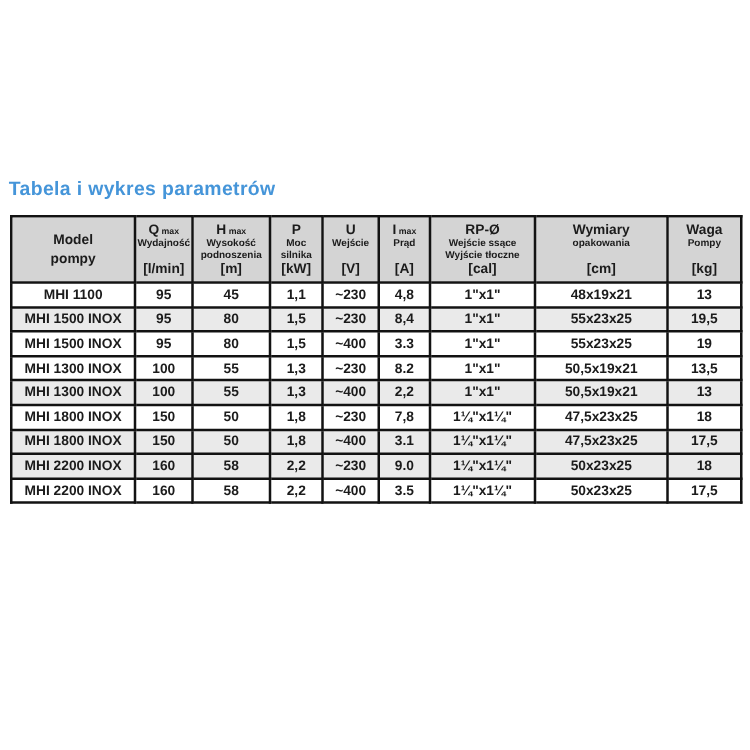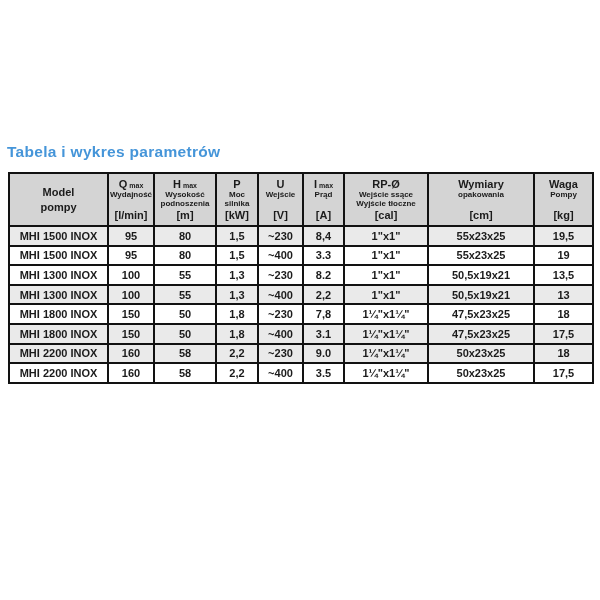--- a/index.html
+++ b/index.html
@@ -166,20 +166,31 @@
             <div class="h-top">
               <div class="h-sym"><span>Waga</span></div>
               <div class="h-desc">Pompy</div>
             </div>
             <div class="h-unit">[kg]</div>
           </div>
         </th>
       </tr>
     </thead>
     <tbody>
+        <tr>
+          <td>MHI 1100</td>
+          <td>95</td>
+          <td>45</td>
+          <td>1,1</td>
+          <td>~230</td>
+          <td>4,8</td>
+          <td>1"x1"</td>
+          <td>48x19x21</td>
+          <td>13</td>
+        </tr>
         <tr class="alt">
           <td>MHI 1500 INOX</td>
           <td>95</td>
           <td>80</td>
           <td>1,5</td>
           <td>~230</td>
           <td>8,4</td>
           <td>1"x1"</td>
           <td>55x23x25</td>
           <td>19,5</td>

